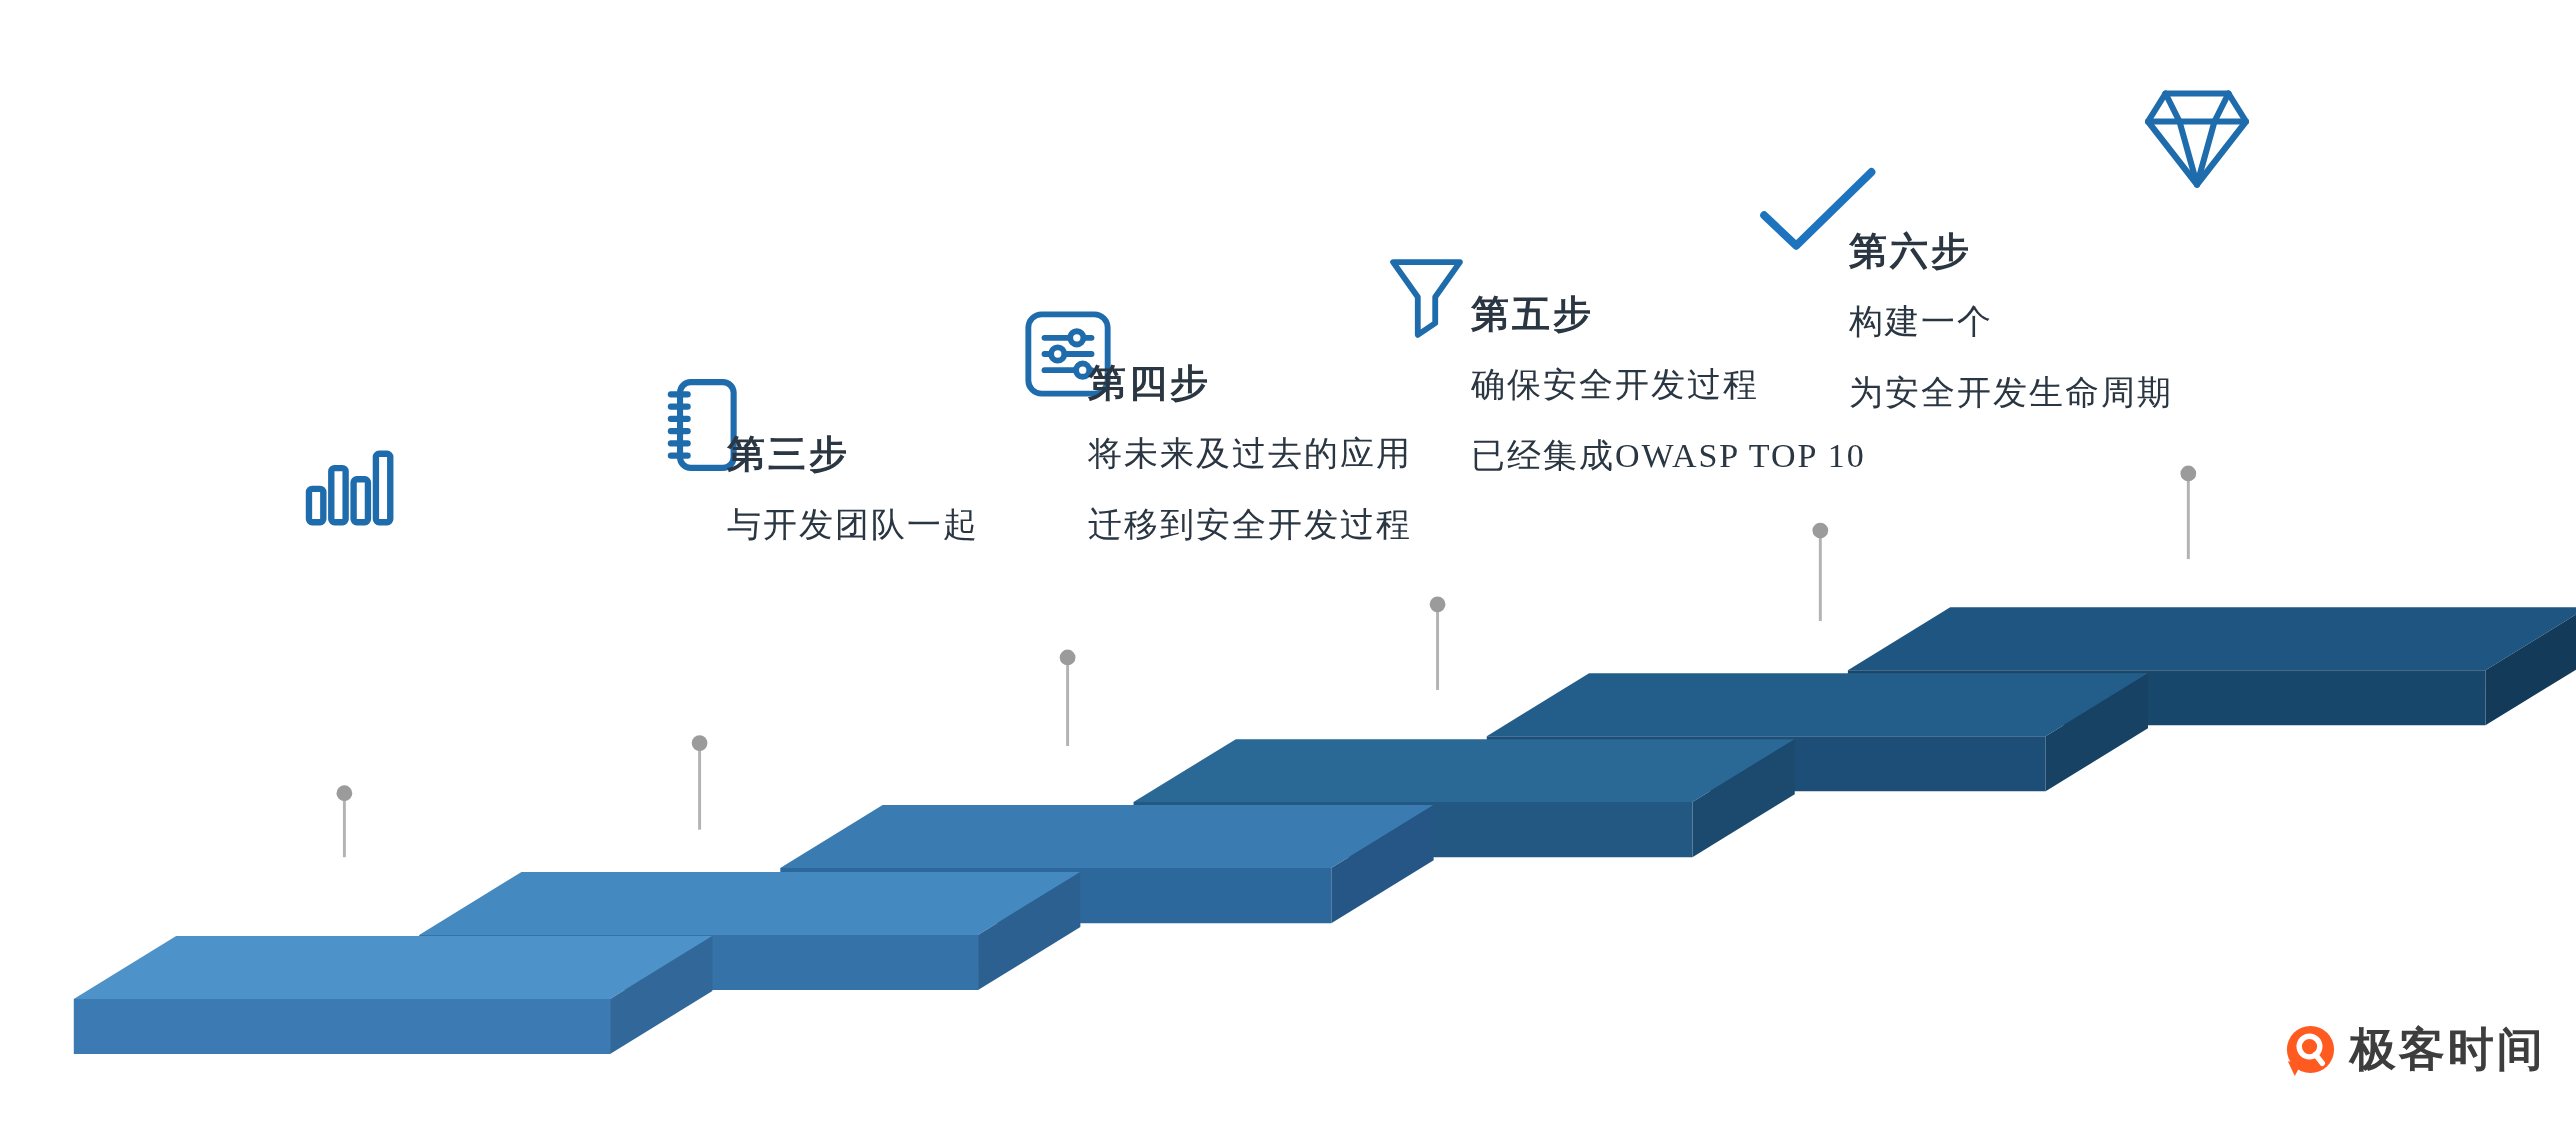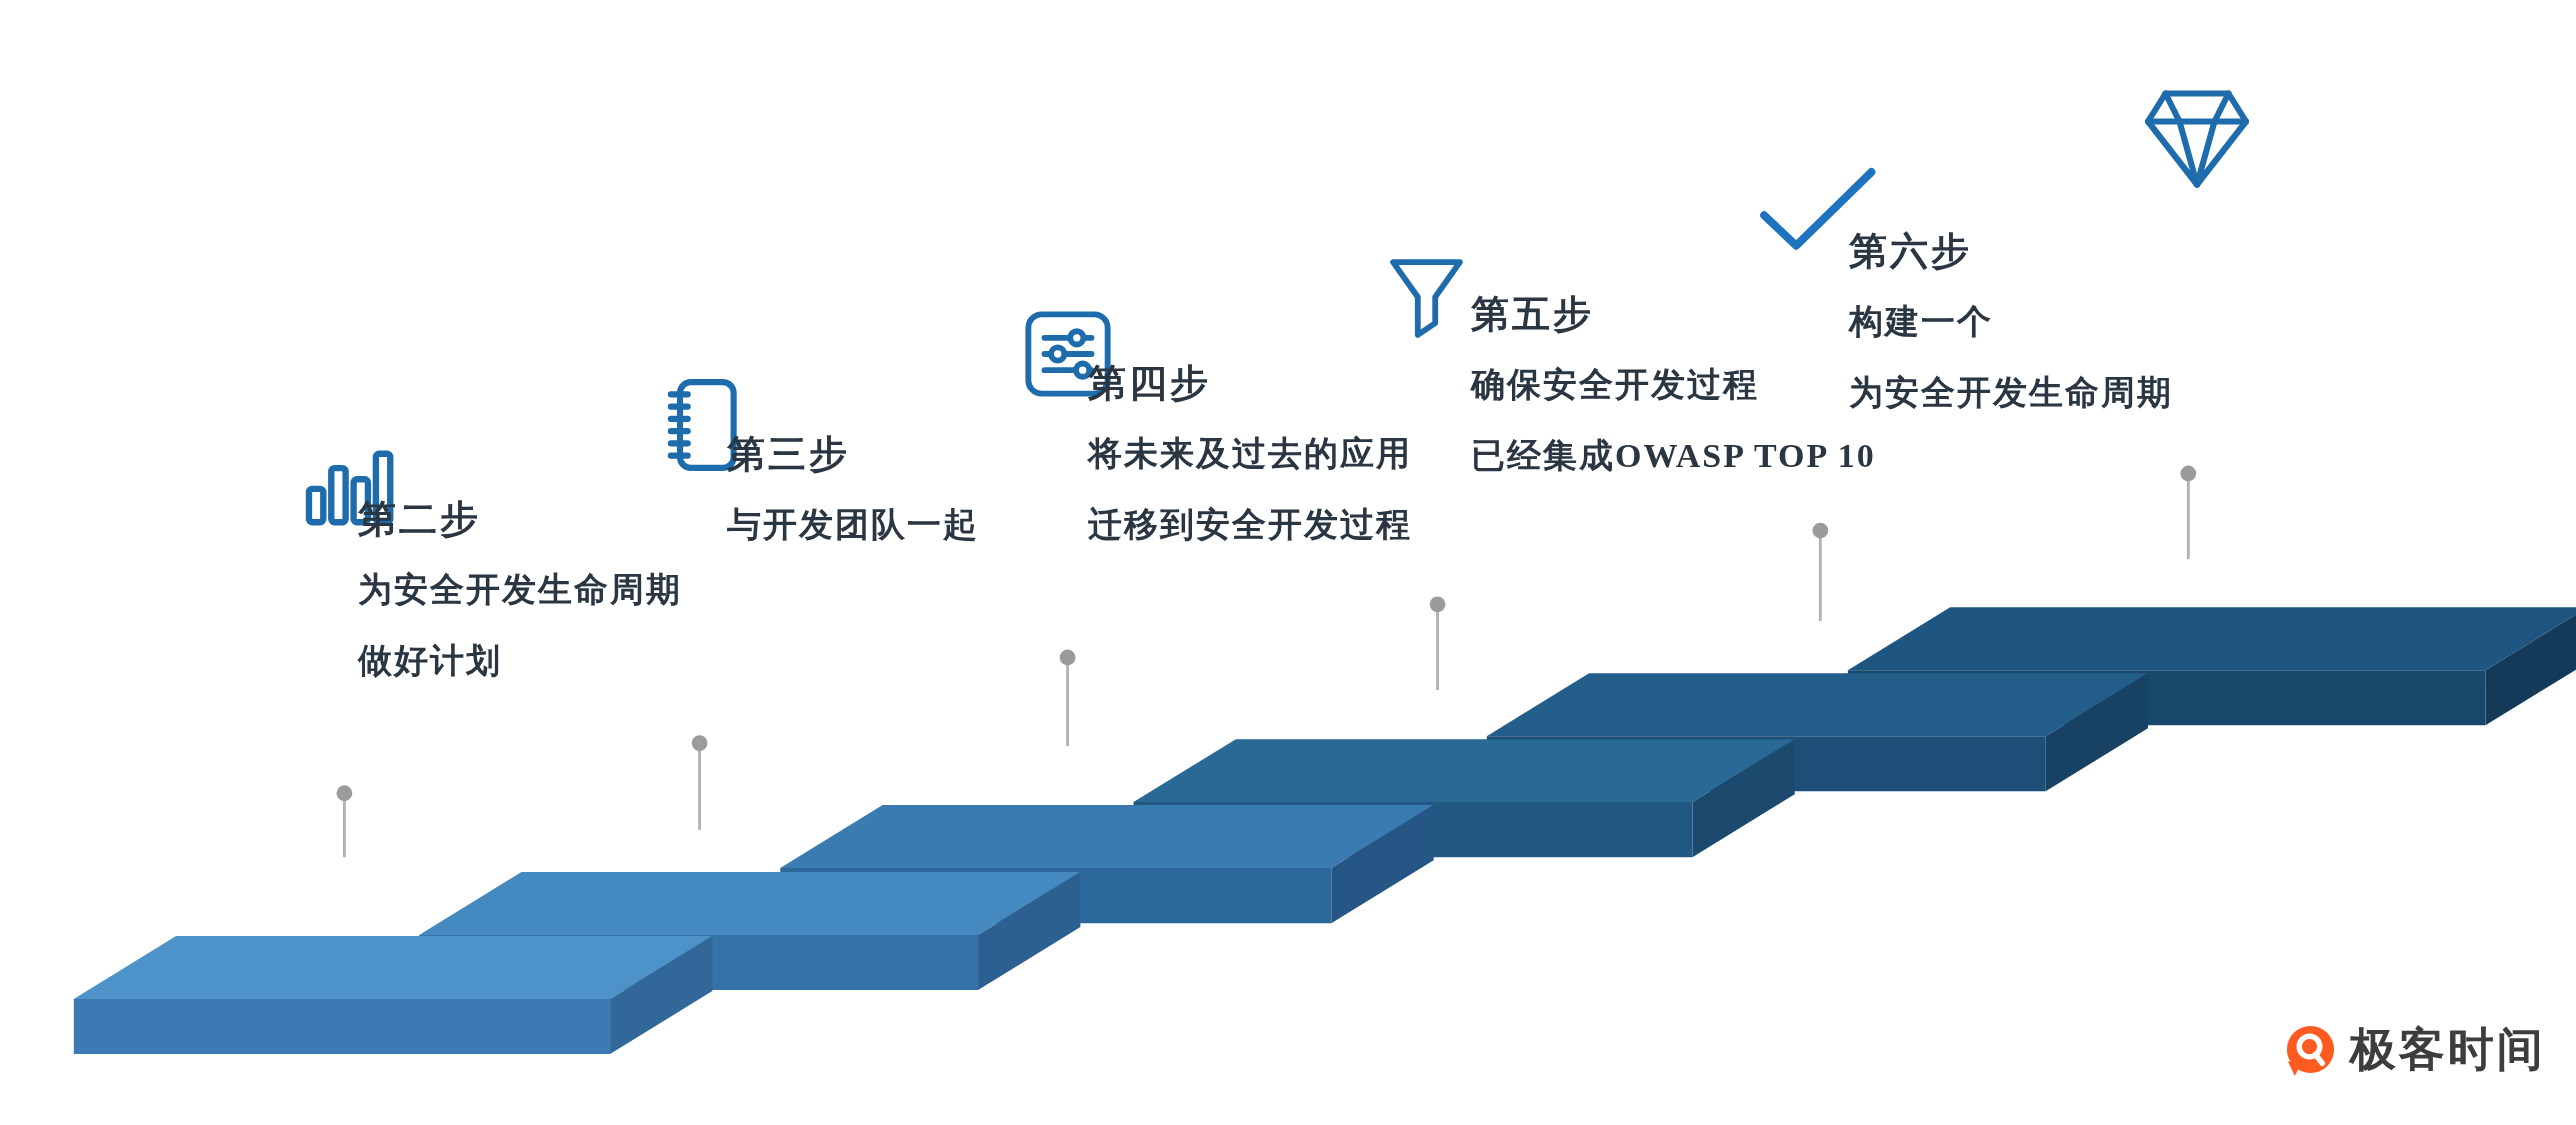--- a/index.html
+++ b/index.html
@@ -4,21 +4,21 @@
 <style>
   html,body{margin:0;padding:0;background:#ffffff;}
   .canvas{
     position:relative;width:2576px;height:1126px;background:#ffffff;overflow:hidden;
     font-family:"Liberation Serif","DejaVu Serif",serif;color:#2a3642;
   }
   .stairs-svg{position:absolute;left:0;top:0;width:2576px;height:1126px;}
   .icon{position:absolute;}
   .step-col{position:absolute;width:689px;}
   .step-title{font-size:38px;font-weight:700;margin:0 0 21.6px 0;letter-spacing:3px;}
-  .step-line{font-size:34px;font-weight:700;margin:0 0 25.6px 0;letter-spacing:2px;}
+  .step-line{font-size:34px;font-weight:400;margin:0 0 25.6px 0;letter-spacing:2px;}
   .logo{position:absolute;left:2281px;top:1019px;display:flex;align-items:center;gap:11.8px;}
   .logo-text{
     font-family:Liberation Mono, monospace;
     font-weight:700;font-size:46px;color:#3d3d3d;letter-spacing:3px;text-align:right;
   }
 </style>
 </head>
 <body>
 
 <div class="canvas">
@@ -127,25 +127,20 @@
       <path d="M14 6 L50 6 L60 22 L32 58 L4 22 Z"></path>
       <line x1="4" y1="22" x2="60" y2="22"></line>
       <line x1="14" y1="6" x2="22" y2="22"></line>
       <line x1="50" y1="6" x2="42" y2="22"></line>
       <line x1="22" y1="22" x2="32" y2="58"></line>
       <line x1="42" y1="22" x2="32" y2="58"></line>
     </g>
   </svg>
 
 
-  <div class="step-col" style="left:358px;top:494px">
-    <h3 class="step-title">第二步</h3>
-    <p class="step-line">为安全开发生命周期</p>
-    <p class="step-line">做好计划</p>
-  </div>
 
   <div class="step-col" style="left:727px;top:429px">
     <h3 class="step-title">第三步</h3>
     <p class="step-line">与开发团队一起</p>
   </div>
 
   <div class="step-col" style="left:1088px;top:358px">
     <h3 class="step-title">第四步</h3>
     <p class="step-line">将未来及过去的应用</p>
     <p class="step-line">迁移到安全开发过程</p>

